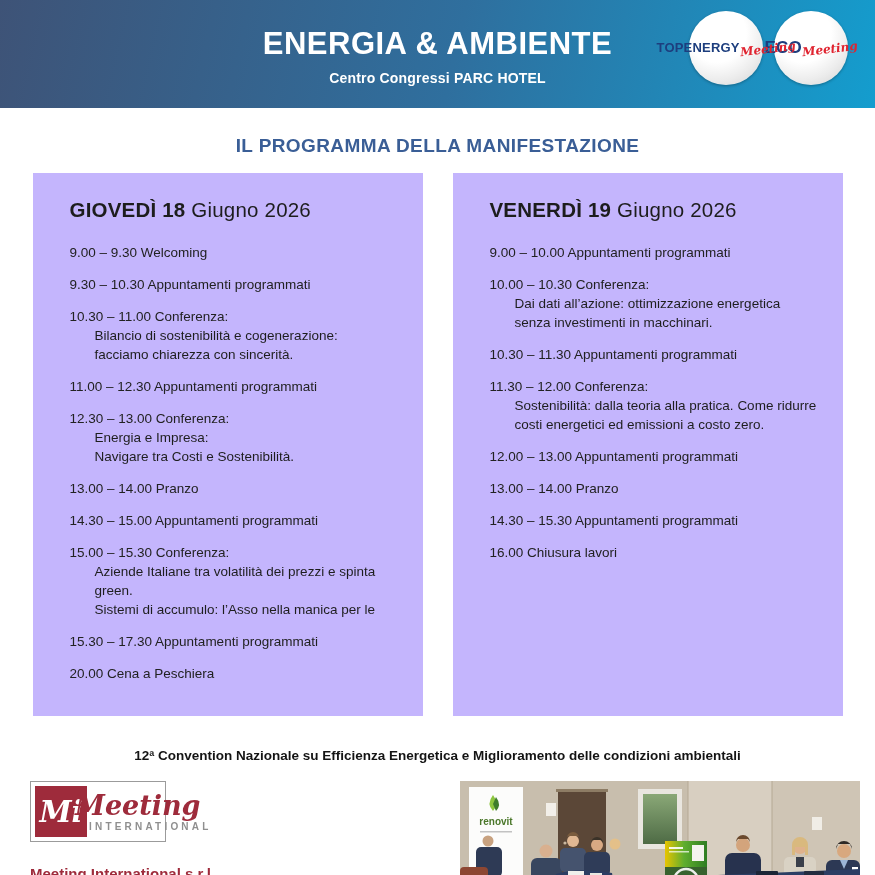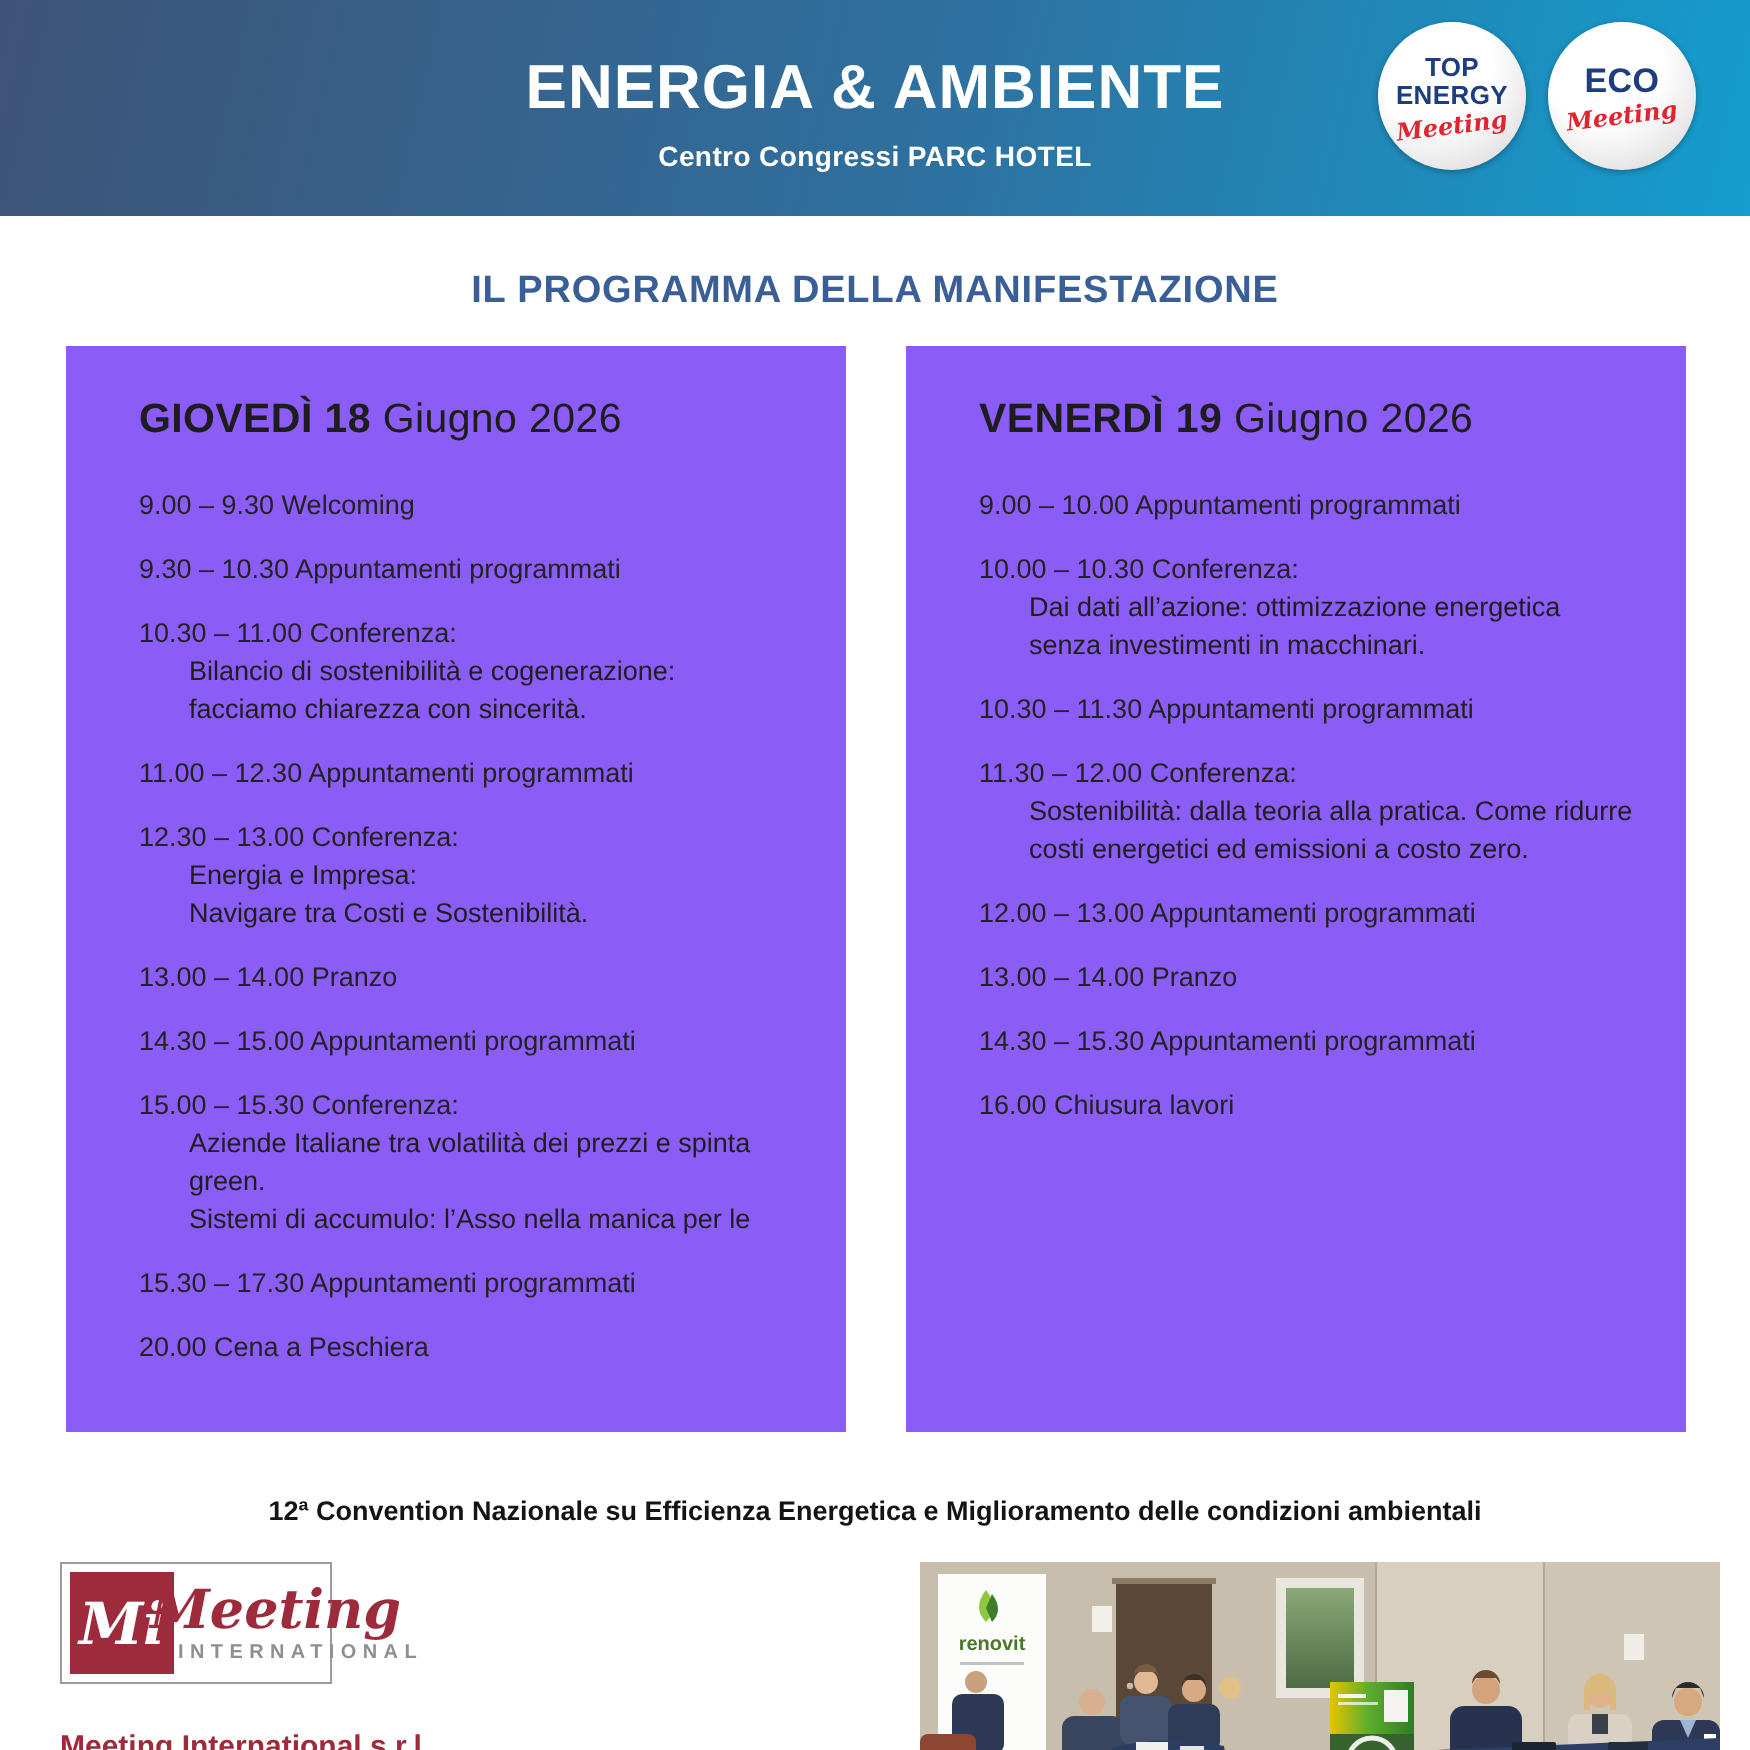--- a/index.html
+++ b/index.html
@@ -11,31 +11,31 @@
     color:#fff; text-align:center; position:relative; }
   .header-title { padding-top:26px; font-size:31px; font-weight:800; letter-spacing:.5px; }
   .header-venue { margin-top:8px; font-size:14px; font-weight:700; letter-spacing:.2px; }
   .header-loc { margin-top:4px; font-size:14px; font-weight:500; letter-spacing:.2px; }
   .header-loc .dates { font-weight:800; }
 
   .badges { position:absolute; right:27px; top:11px; display:flex; gap:11px; }
   .badge { width:74px; height:74px; border-radius:50%;
     background:radial-gradient(circle at 38% 30%, #ffffff 42%, #ececec 68%, #cfcfcf 100%);
     box-shadow:0 1px 3px rgba(0,0,0,.3);
-    display:flex; flex-direction:column; align-items:center; justify-content:center; }
+    display:flex; flex-direction:row; align-items:center; justify-content:center; }
   .badge-line { color:#1d3e7e; font-weight:800; font-size:13px; line-height:14px; letter-spacing:.2px; }
   .badge-line.big { font-size:17px; line-height:18px; }
   .badge-script { color:#e02430; font-family:"DejaVu Serif", serif; font-style:italic; font-weight:700;
     font-size:12px; transform:rotate(-7deg); margin-top:1px; }
 
   
   .program-title { margin-top:27px; text-align:center; color:#3a5e96;
     font-size:19px; font-weight:800; letter-spacing:.4px; }
   .boxes { display:flex; justify-content:center; gap:30px; margin-top:16px; }
-  .day-box { width:390px; min-height:476px; background:#8b5cf6; padding:25px 14px 20px 37px; }
+  .day-box { width:390px; min-height:476px; background:#c4b5fd; padding:25px 14px 20px 37px; }
   .day-title { font-size:20.5px; color:#1d1d1d; margin-bottom:21px; letter-spacing:.2px; }
   .day-title .b { font-weight:800; }
   .schedule-item { font-size:13.5px; color:#222; line-height:19px; margin-bottom:13px; }
   .item-details { margin-left:25px; color:#1e1e1e; }
 
   
   .convention { margin-top:32px; text-align:center; font-size:13.5px; font-weight:600; color:#141414; }
   .bottom { margin-top:18px; padding:0 15px 0 30px; display:flex; justify-content:space-between; align-items:flex-start; }
 
   .logo-box { width:136px; height:61px; border:1px solid #9b9b9b; background:#fff;

